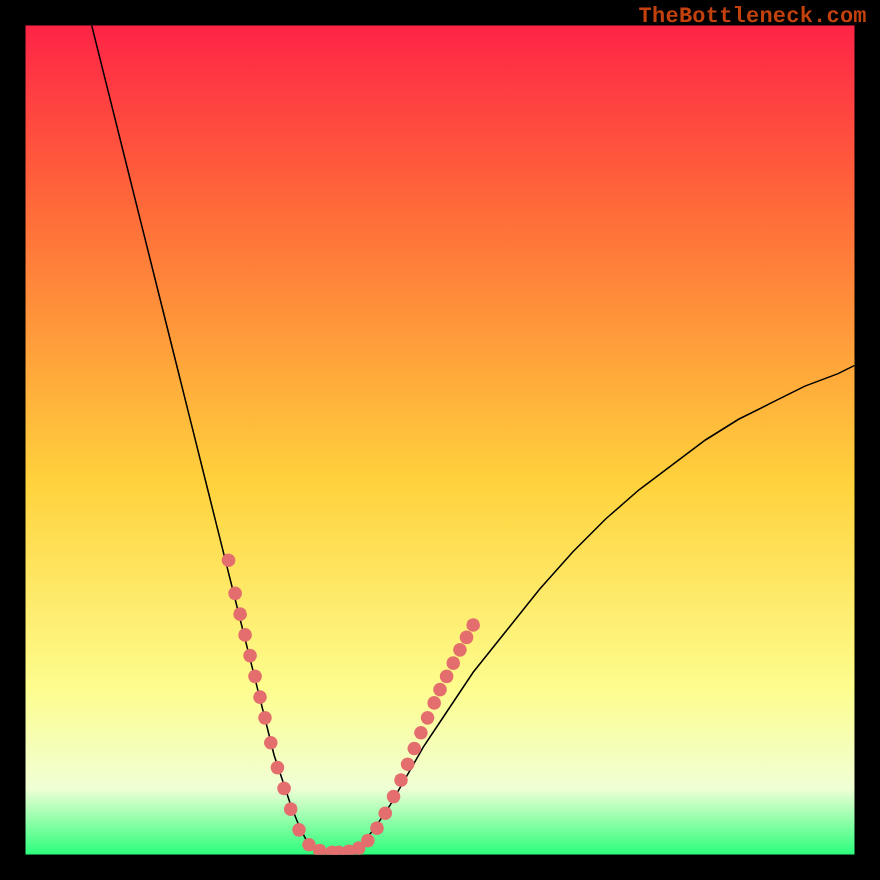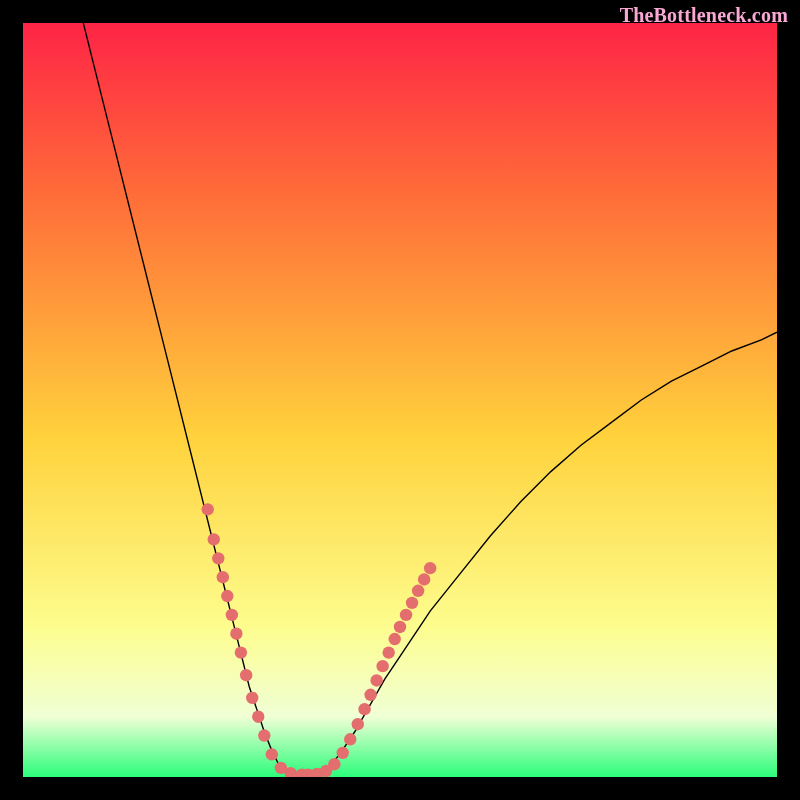--- a/index.html
+++ b/index.html
@@ -7,24 +7,24 @@
   .stage {
     position: relative;
     width: 800px;
     height: 800px;
     background: #000;
   }
   .watermark {
     position: absolute;
     top: 4px;
     right: 12px;
-    font-family: Liberation Serif, serif;
+    font-family: Liberation Mono, monospace;
     font-size: 20px;
     font-weight: 600;
-    color: #f9a8d4;
+    color: #c2410c;
     letter-spacing: 0.2px;
   }
   .plot-frame {
     position: absolute;
     left: 23px;
     top: 23px;
     width: 754px;
     height: 754px;
   }
   .plot-svg {

